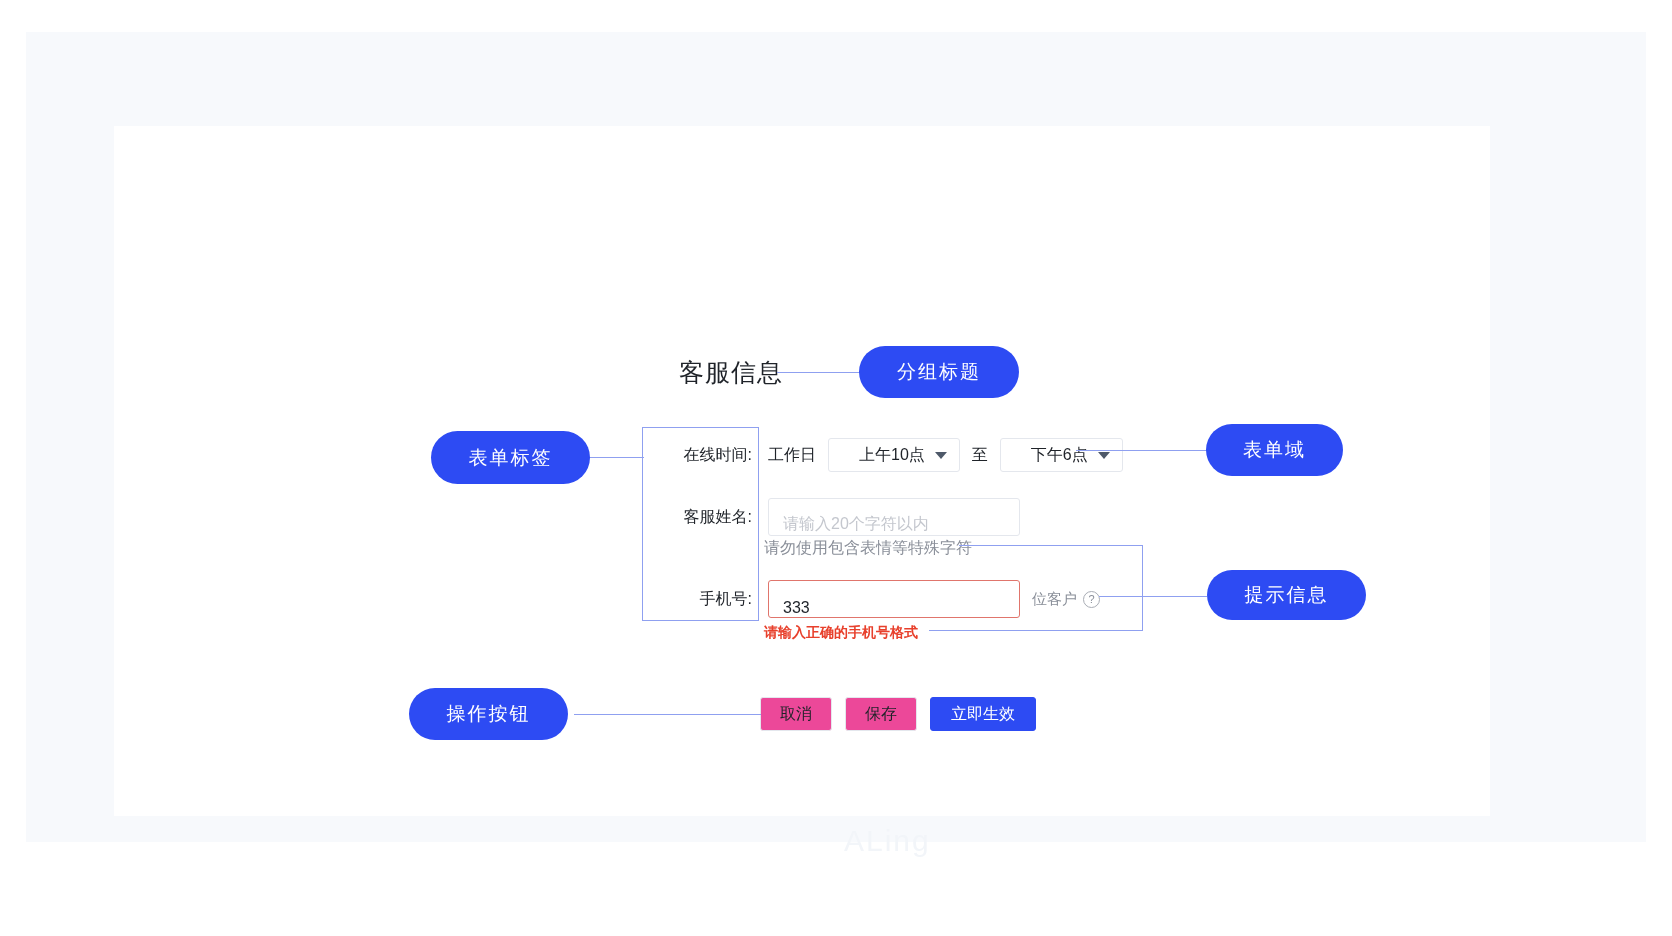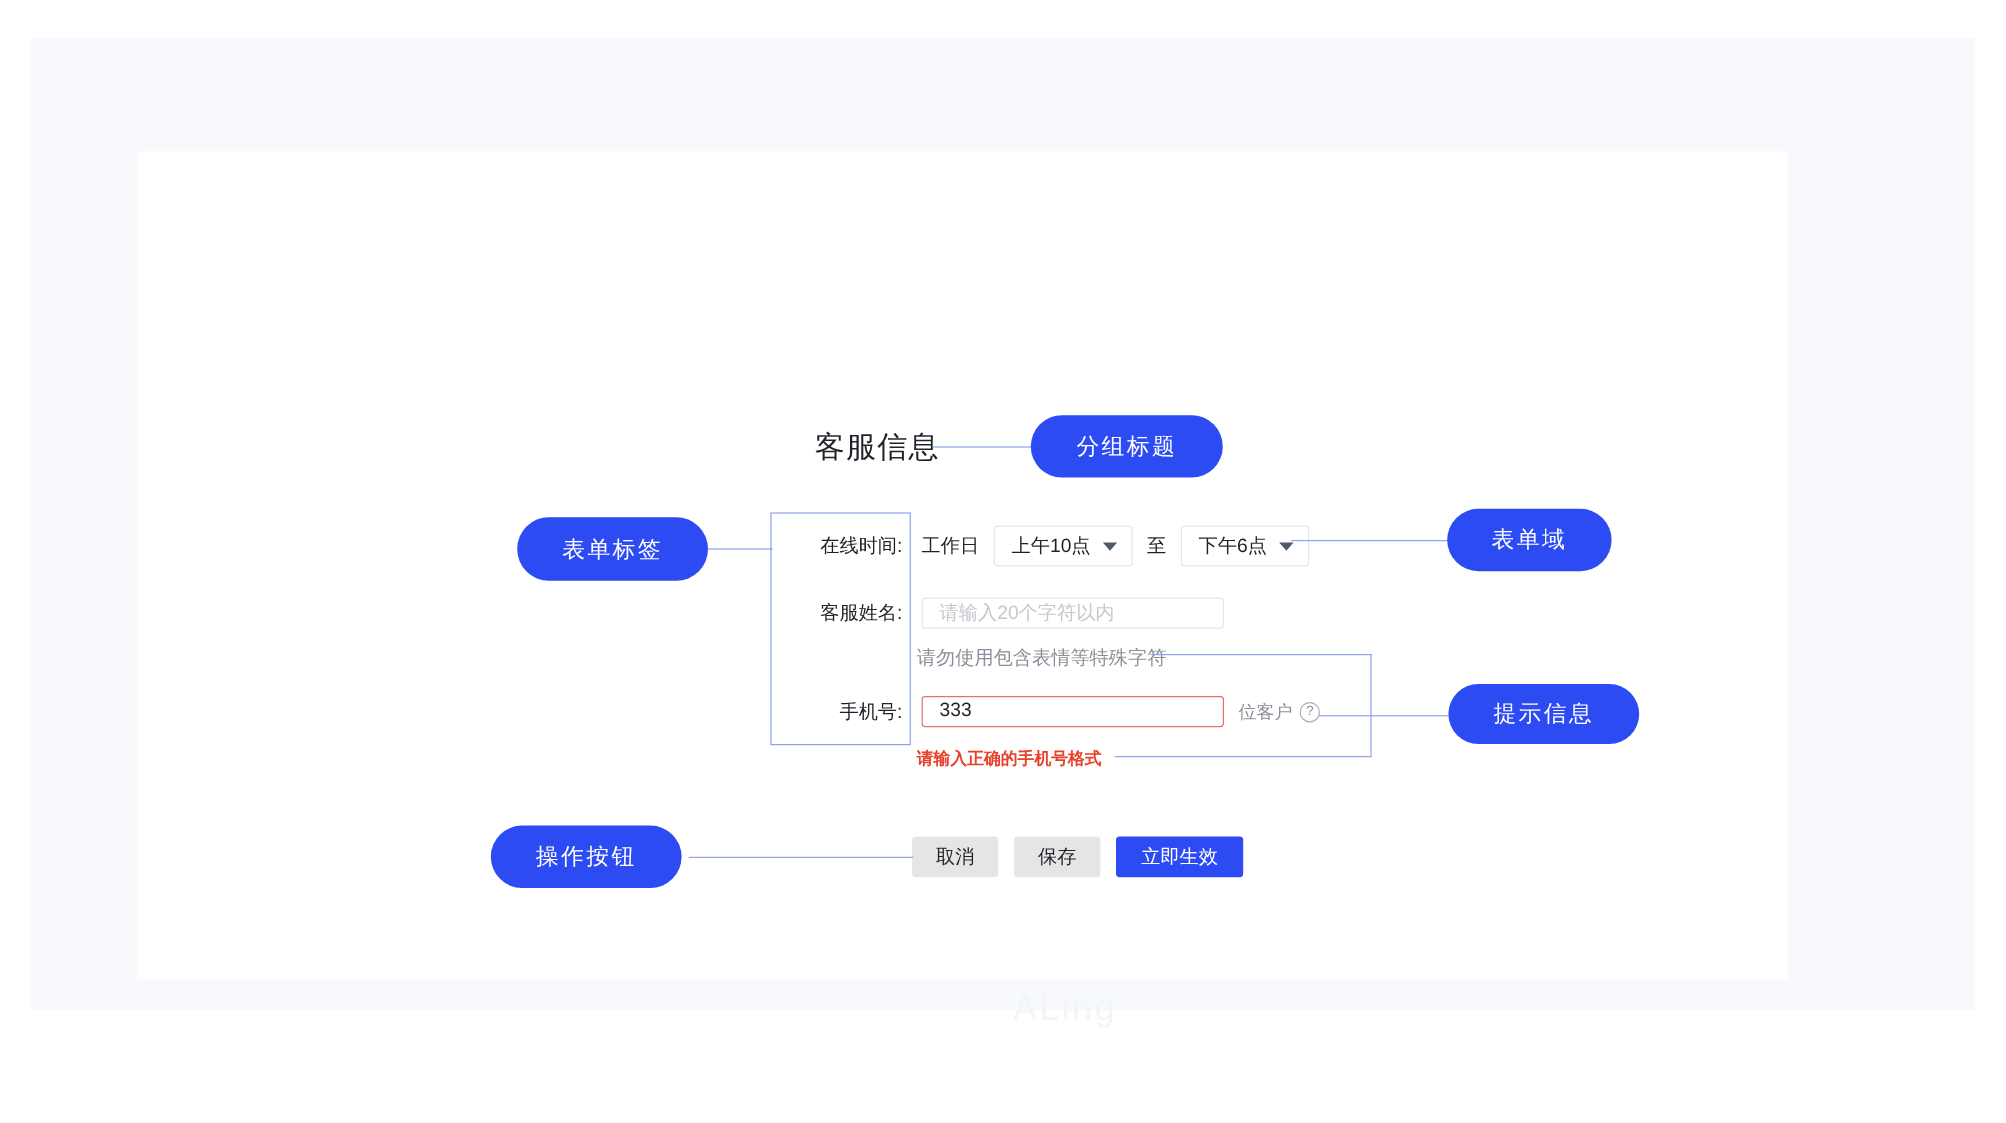--- a/index.html
+++ b/index.html
@@ -125,48 +125,48 @@
   
   .select {
     position: relative;
     height: 34px;
     min-width: 104px;
     border: 1px solid #e4e7ed;
     border-radius: 3px;
     background: #ffffff;
     display: flex;
     align-items: center;
-    padding: 0 34px 0 14px;
+    padding: 0 34px 0 30px;
     font-size: 16px;
     color: #1f2329;
     box-sizing: border-box;
     white-space: nowrap;
   }
   .select .caret {
     position: absolute;
     right: 12px;
     top: 50%;
     margin-top: -3px;
     width: 0; height: 0;
     border-left: 6px solid transparent;
     border-right: 6px solid transparent;
     border-top: 7px solid #4e5969;
   }
   .sep { margin: 0 12px; font-size: 16px; color: #1f2329; }
   .workday { margin-right: 12px; }
 
   
   .input {
-    height: 26px;
+    height: 38px;
     width: 252px;
     border: 1px solid #e4e7ed;
     border-radius: 3px;
     background: #ffffff;
     display: flex;
-    align-items: center;
+    align-items: flex-end;
     padding: 0 14px;
     font-size: 16px;
     color: #1f2329;
     box-sizing: border-box;
   }
   .input .ph { color: #c4c7ce; }
   .input.error { border-color: #e0756c; }
 
   
   .field-hint {
@@ -222,21 +222,21 @@
     min-width: 72px;
     border-radius: 3px;
     display: flex;
     align-items: center;
     justify-content: center;
     font-size: 16px;
     box-sizing: border-box;
     padding: 0 14px;
   }
   .btn-default {
-    background: #e5e5e5;
+    background: #ec4899;
     border: 1px solid #e4e7ed;
     color: #1f2329;
   }
   .btn-primary {
     background: #2d4bf3;
     border: 1px solid #2d4bf3;
     color: #ffffff;
     min-width: 106px;
   }
 

